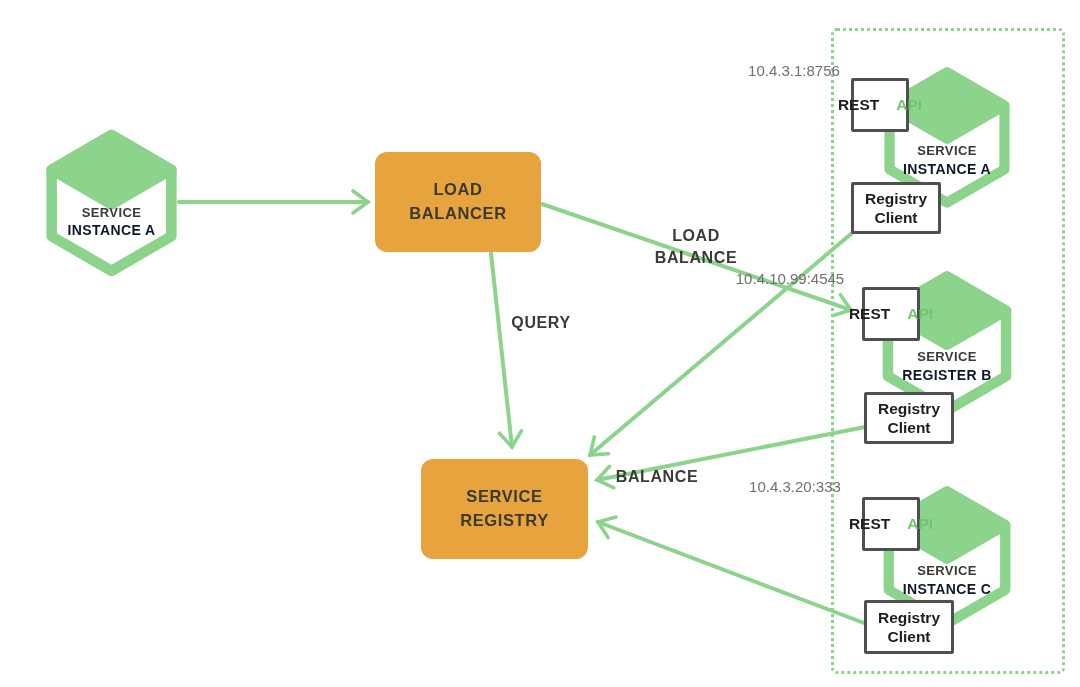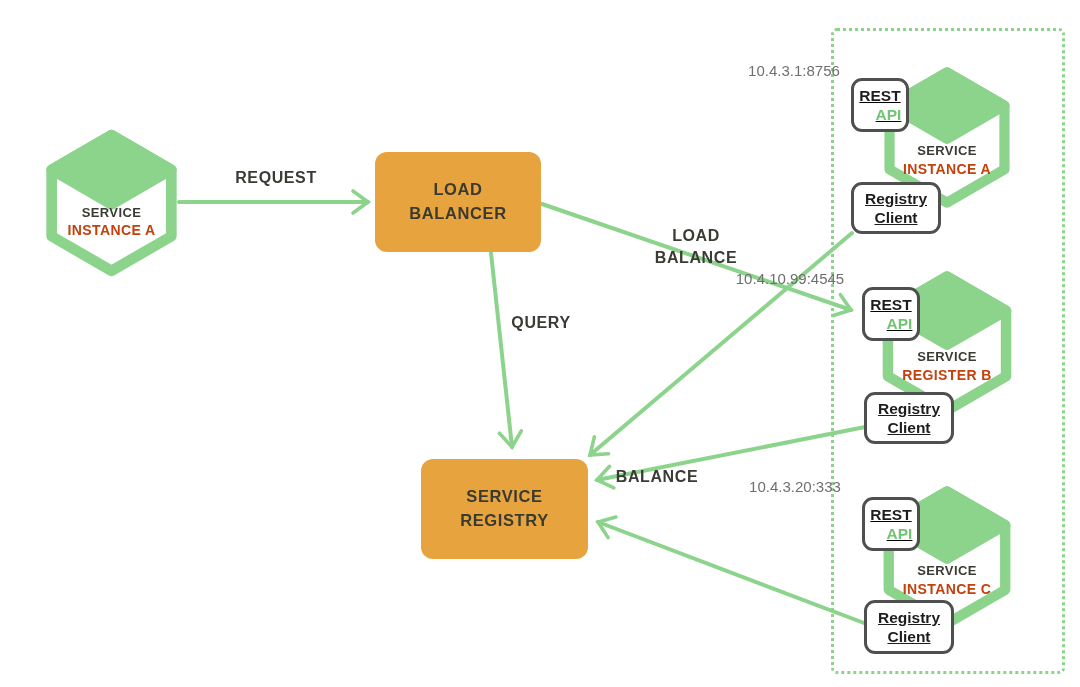--- a/index.html
+++ b/index.html
@@ -22,26 +22,26 @@
   .lb-node{left:375px;top:152px;width:166px;height:100px;}
   .registry-node{left:421px;top:459px;width:167px;height:100px;}
   
   .hex{position:absolute;z-index:2;}
   .hex svg{display:block;width:100%;height:100%;}
   .hex-label{
     position:absolute;left:0;width:100%;text-align:center;line-height:1.3;
     font-weight:bold;letter-spacing:.4px;
   }
   .hex-label .svc{color:#3B3B35;font-size:13px;display:block;}
-  .hex-label .inst{color:#c2410c;font-size:14px;display:block;}
+  .hex-label .inst{color:#0f172a;font-size:14px;display:block;}
   
   .white-box{
-    position:absolute;background:#ffffff;border:3px solid #4F4F4F;border-radius:11px;
-    display:flex;flex-direction:column;align-items:center;justify-content:center;
-    text-align:center;z-index:3;font-weight:bold;line-height:1.25;box-sizing:border-box;text-decoration:underline;
+    position:absolute;background:#ffffff;border:3px solid #4F4F4F;border-radius:2px;
+    display:flex;flex-direction:row;align-items:center;justify-content:center;
+    text-align:center;z-index:3;font-weight:bold;line-height:1.25;box-sizing:border-box;
   }
   .rest-box{width:58px;height:54px;font-size:15.5px;}
   .rest-box .rest{color:#1d1d1d;display:block;}
   .rest-box .api{color:#72C472;display:block;margin-left:17px;}
   .rc-box{width:90px;height:52px;font-size:15.5px;color:#1d1d1d;white-space:pre-line;}
   
   .edge-label{
     position:absolute;text-align:center;font-weight:bold;color:#3B3B35;
     font-size:16px;letter-spacing:.6px;z-index:4;white-space:pre-line;line-height:1.4;
   }
@@ -90,21 +90,20 @@
       <span class="inst">INSTANCE A</span>
     </div>
   </div>
 
   <div class="orange-node lb-node">LOAD
 BALANCER</div>
 
   <div class="orange-node registry-node">SERVICE
 REGISTRY</div>
 
-  <div class="edge-label lbl-request">REQUEST</div>
   <div class="edge-label lbl-query">QUERY</div>
   <div class="edge-label lbl-load-balance">LOAD
 BALANCE</div>
   <div class="edge-label lbl-register">BALANCE</div>
 
   <div class="ip-label ip-a">10.4.3.1:8756</div>
   <div class="ip-label ip-b">10.4.10.99:4545</div>
   <div class="ip-label ip-c">10.4.3.20:333</div>
 
   <div class="hex" style="left:881px;top:66px;width:132px;height:143px;">

